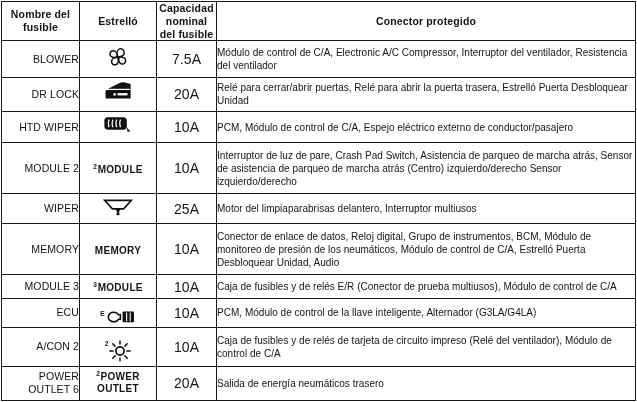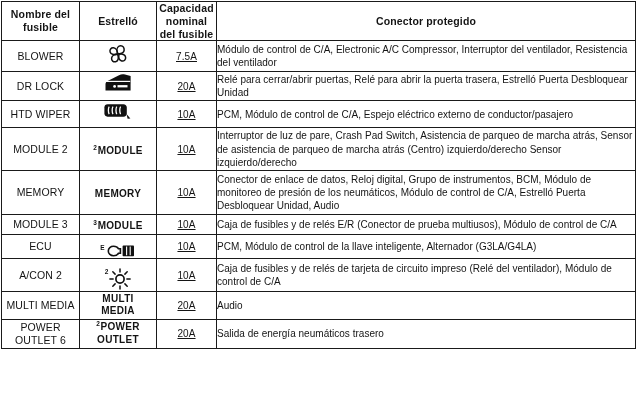--- a/index.html
+++ b/index.html
@@ -9,21 +9,21 @@
   }
   body {
     width: 637px;
     height: 402px;
     font-family: "Liberation Sans", sans-serif;
     color: #141414;
     overflow: hidden;
   }
   #fuse-table {
     width: 635px;
-    height: 348px;
+    height: 400px;
     margin: 1px;
     border-collapse: collapse;
     table-layout: fixed;
   }
   #fuse-table th,
   #fuse-table td {
     border: 1px solid #1a1a1a;
     padding: 0;
     vertical-align: middle;
   }
@@ -34,37 +34,36 @@
     line-height: 1.22;
     letter-spacing: 0.15px;
     padding: 3px 2px;
   }
   .col-name   { width: 78px; }
   .col-symbol { width: 77px; }
   .col-rating { width: 60px; }
   .col-circuit{ width: auto; }
 
   td.cell-name {
-    text-align: center;
+    text-align: right;
     font-size: 10.5px;
     line-height: 1.25;
     letter-spacing: 0.1px;
     padding: 2px 1px;
     margin-left: 39px;
   }
   td.cell-symbol {
     text-align: center;
     padding: 2px 1px;
   }
   td.cell-rating {
     text-align: center;
-    font-size: 10px;
+    font-size: 14px;
     letter-spacing: 0.1px;
     padding: 2px 1px;
-    text-decoration: underline;
   }
   td.cell-circuit {
     text-align: left;
     font-size: 10px;
     line-height: 1.32;
     padding: 3px 4px 3px 5px;
     letter-spacing: 0.02px;
   }
 
   
@@ -162,20 +161,34 @@
         <td class="cell-rating">10A</td>
         <td class="cell-circuit">PCM, Módulo de control de C/A, Espejo eléctrico externo de conductor/pasajero</td>
       </tr>
       <tr>
         <td class="cell-name">MODULE 2</td>
         <td class="cell-symbol"><span class="sym-text"><span class="sym-sup">2</span><span style="white-space: pre-line;">MODULE</span></span></td>
         <td class="cell-rating">10A</td>
         <td class="cell-circuit">Interruptor de luz de pare, Crash Pad Switch, Asistencia de parqueo de marcha atrás, Sensor de asistencia de parqueo de marcha atrás (Centro) izquierdo/derecho Sensor izquierdo/derecho</td>
       </tr>
       <tr>
+        <td class="cell-name">WIPER</td>
+        <td class="cell-symbol"><span class="sym-wrap-inline">
+            <span class="sym-graphic">
+              <svg width="30" height="19" viewBox="0 0 30 19">
+      <path d="M1.6 3.4 L28.4 3.4 L20.6 11.9 L9.4 11.9 Z" fill="none" stroke="#111" stroke-width="1.6"></path>
+      <path d="M12.4 11.6 L15 17.4 L17.6 11.6 Z" fill="#111"></path>
+      <rect x="13.6" y="15.6" width="2.8" height="2.6" fill="#111"></rect>
+    </svg>
+            </span>
+          </span></td>
+        <td class="cell-rating">25A</td>
+        <td class="cell-circuit">Motor del limpiaparabrisas delantero, Interruptor multiusos</td>
+      </tr>
+      <tr>
         <td class="cell-name">MEMORY</td>
         <td class="cell-symbol"><span class="sym-text"><span style="white-space: pre-line;">MEMORY</span></span></td>
         <td class="cell-rating">10A</td>
         <td class="cell-circuit">Conector de enlace de datos, Reloj digital, Grupo de instrumentos, BCM, Módulo de monitoreo de presión de los neumáticos, Módulo de control de C/A, Estrelló Puerta Desbloquear Unidad, Audio</td>
       </tr>
       <tr>
         <td class="cell-name">MODULE 3</td>
         <td class="cell-symbol"><span class="sym-text"><span class="sym-sup">3</span><span style="white-space: pre-line;">MODULE</span></span></td>
         <td class="cell-rating">10A</td>
         <td class="cell-circuit">Caja de fusibles y de relés E/R (Conector de prueba multiusos), Módulo de control de C/A</td>
@@ -213,27 +226,20 @@
         <path d="M18.2 3.8 L15.9 6.1"></path>
                   <path d="M6.1 15.9 L3.8 18.2"></path>
       </g>
     </svg>
             </span>
           </span></td>
         <td class="cell-rating">10A</td>
         <td class="cell-circuit">Caja de fusibles y de relés de tarjeta de circuito impreso (Relé del ventilador), Módulo de control de C/A</td>
       </tr>
       <tr>
-        <td class="cell-name">MULTI MEDIA</td>
-        <td class="cell-symbol"><span class="sym-text"><span style="white-space: pre-line;">MULTI
-MEDIA</span></span></td>
-        <td class="cell-rating">20A</td>
-        <td class="cell-circuit">Audio</td>
-      </tr>
-      <tr>
         <td class="cell-name">POWER OUTLET 6</td>
         <td class="cell-symbol"><span class="sym-text"><span class="sym-sup">2</span><span style="white-space: pre-line;">POWER
 OUTLET</span></span></td>
         <td class="cell-rating">20A</td>
         <td class="cell-circuit">Salida de energía neumáticos trasero</td>
       </tr>
     </tbody>
 </table>
 
 </body></html>

